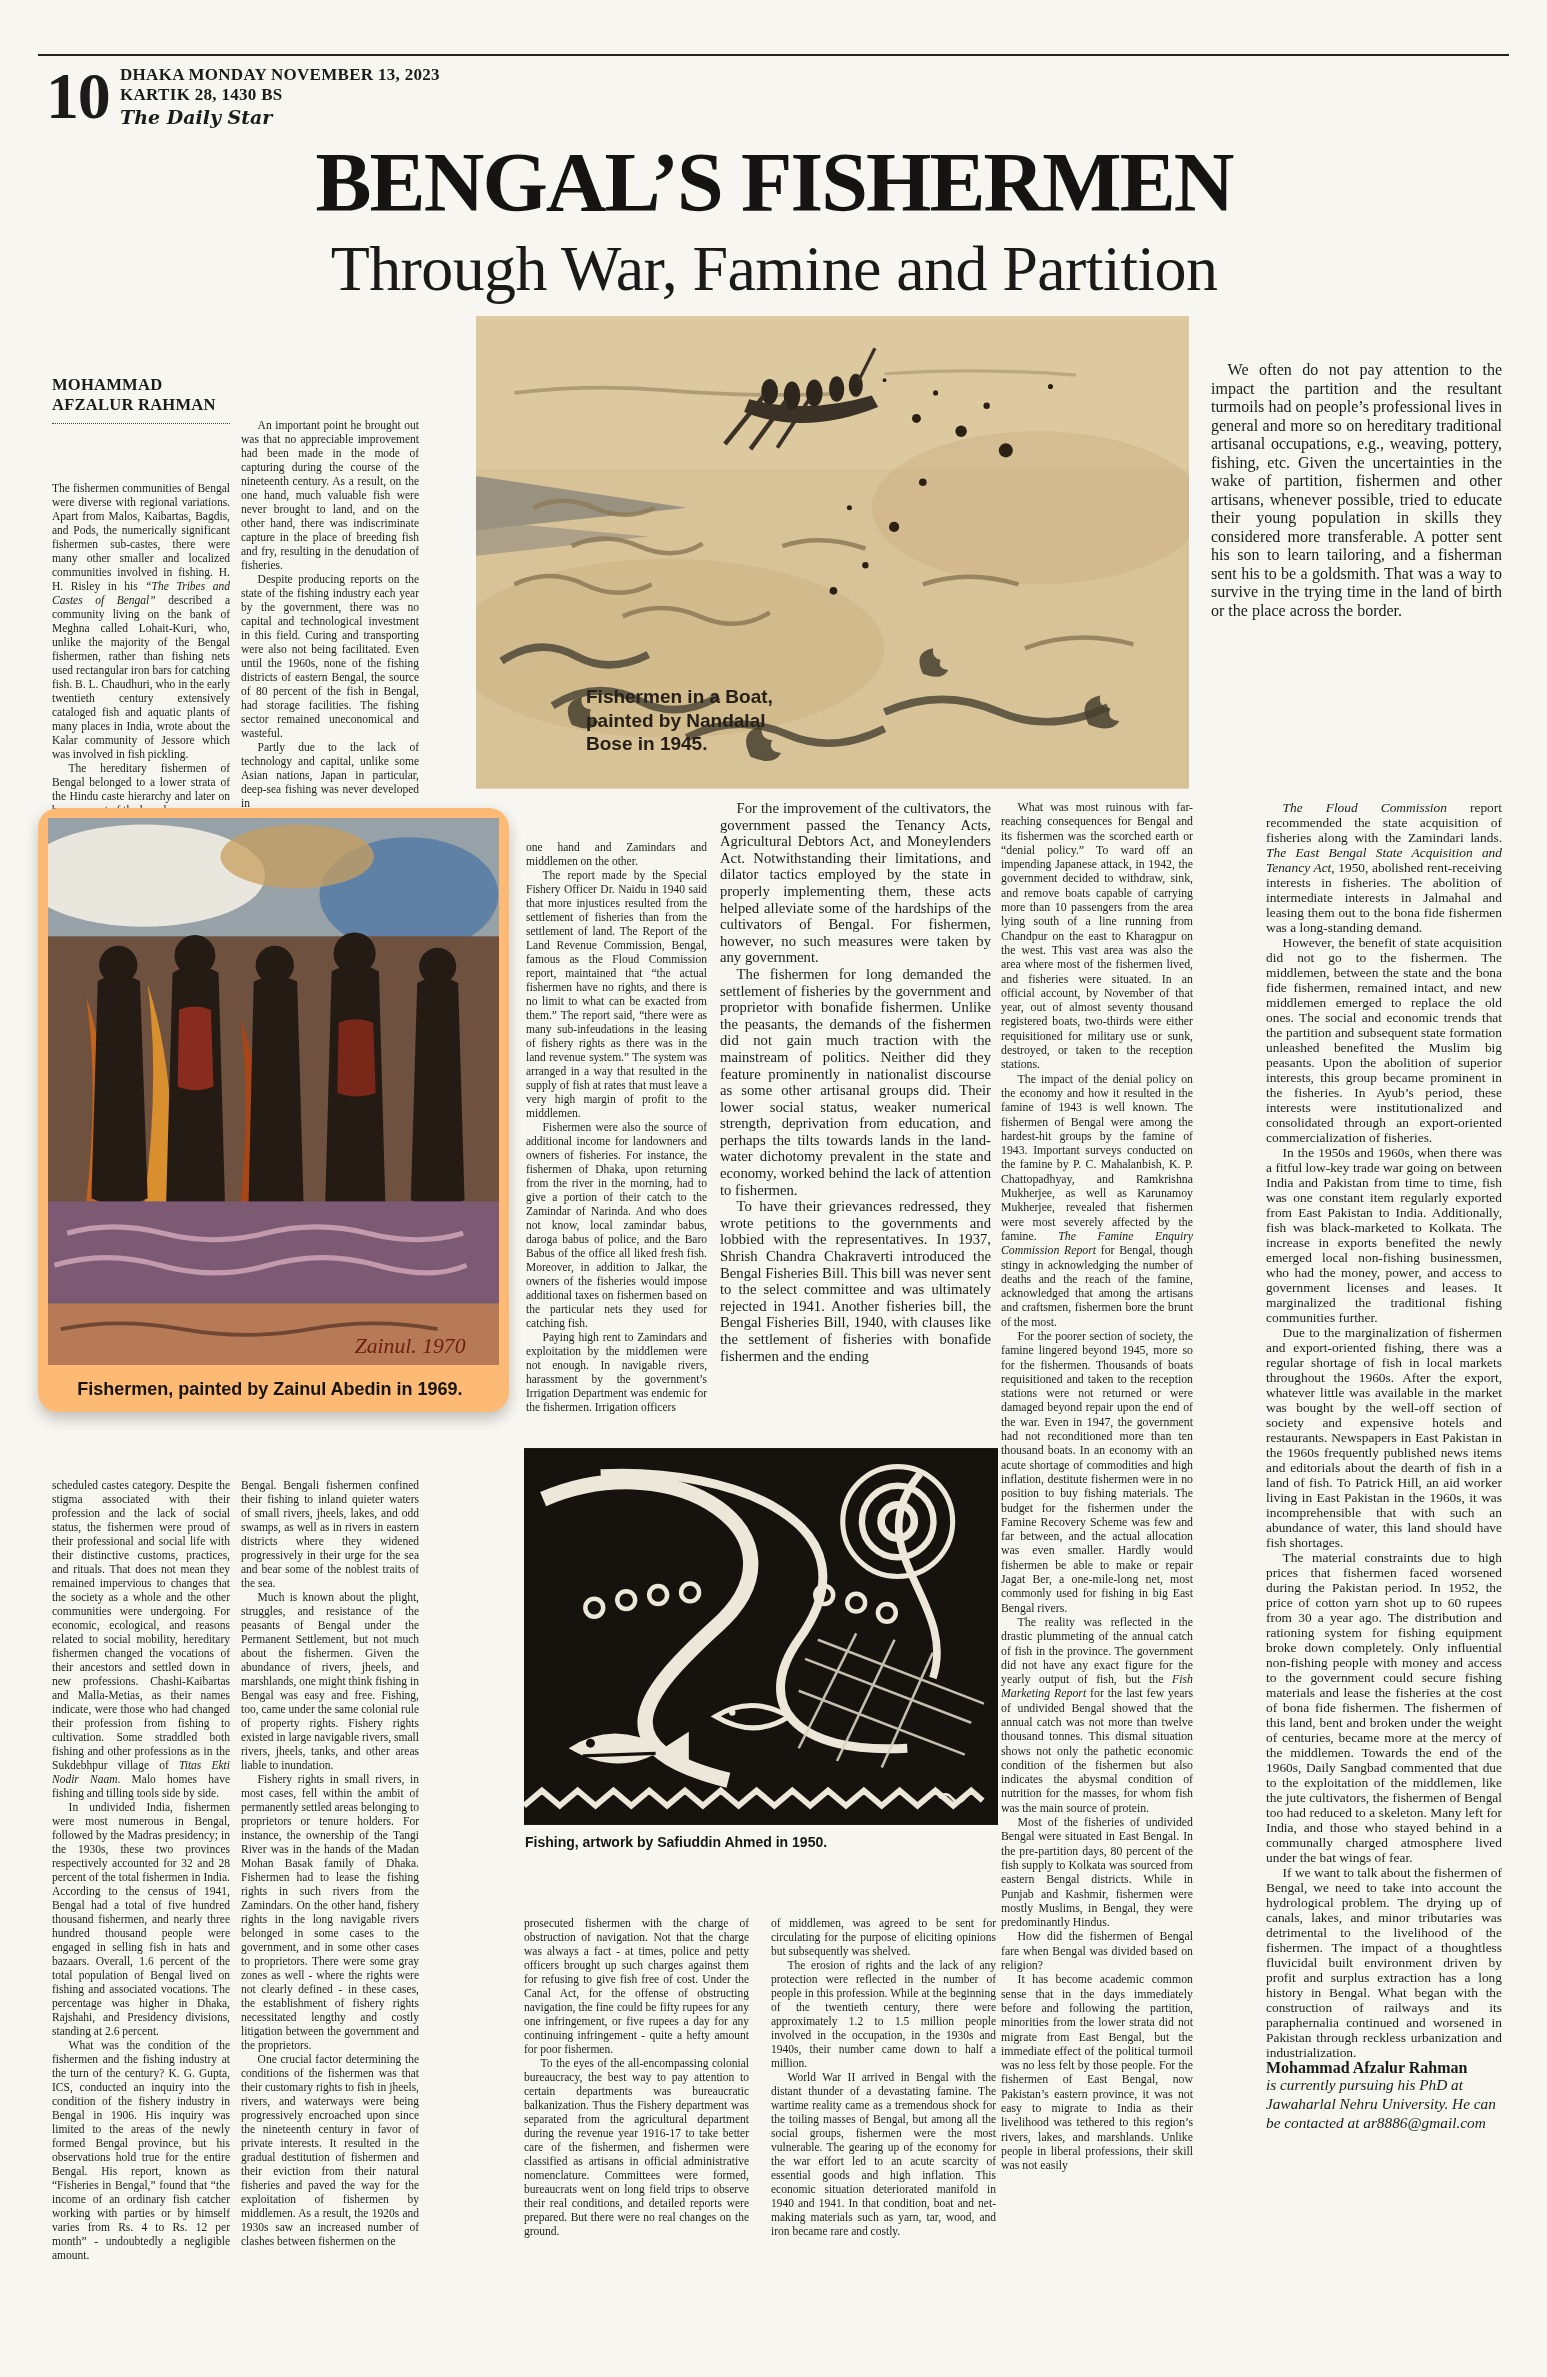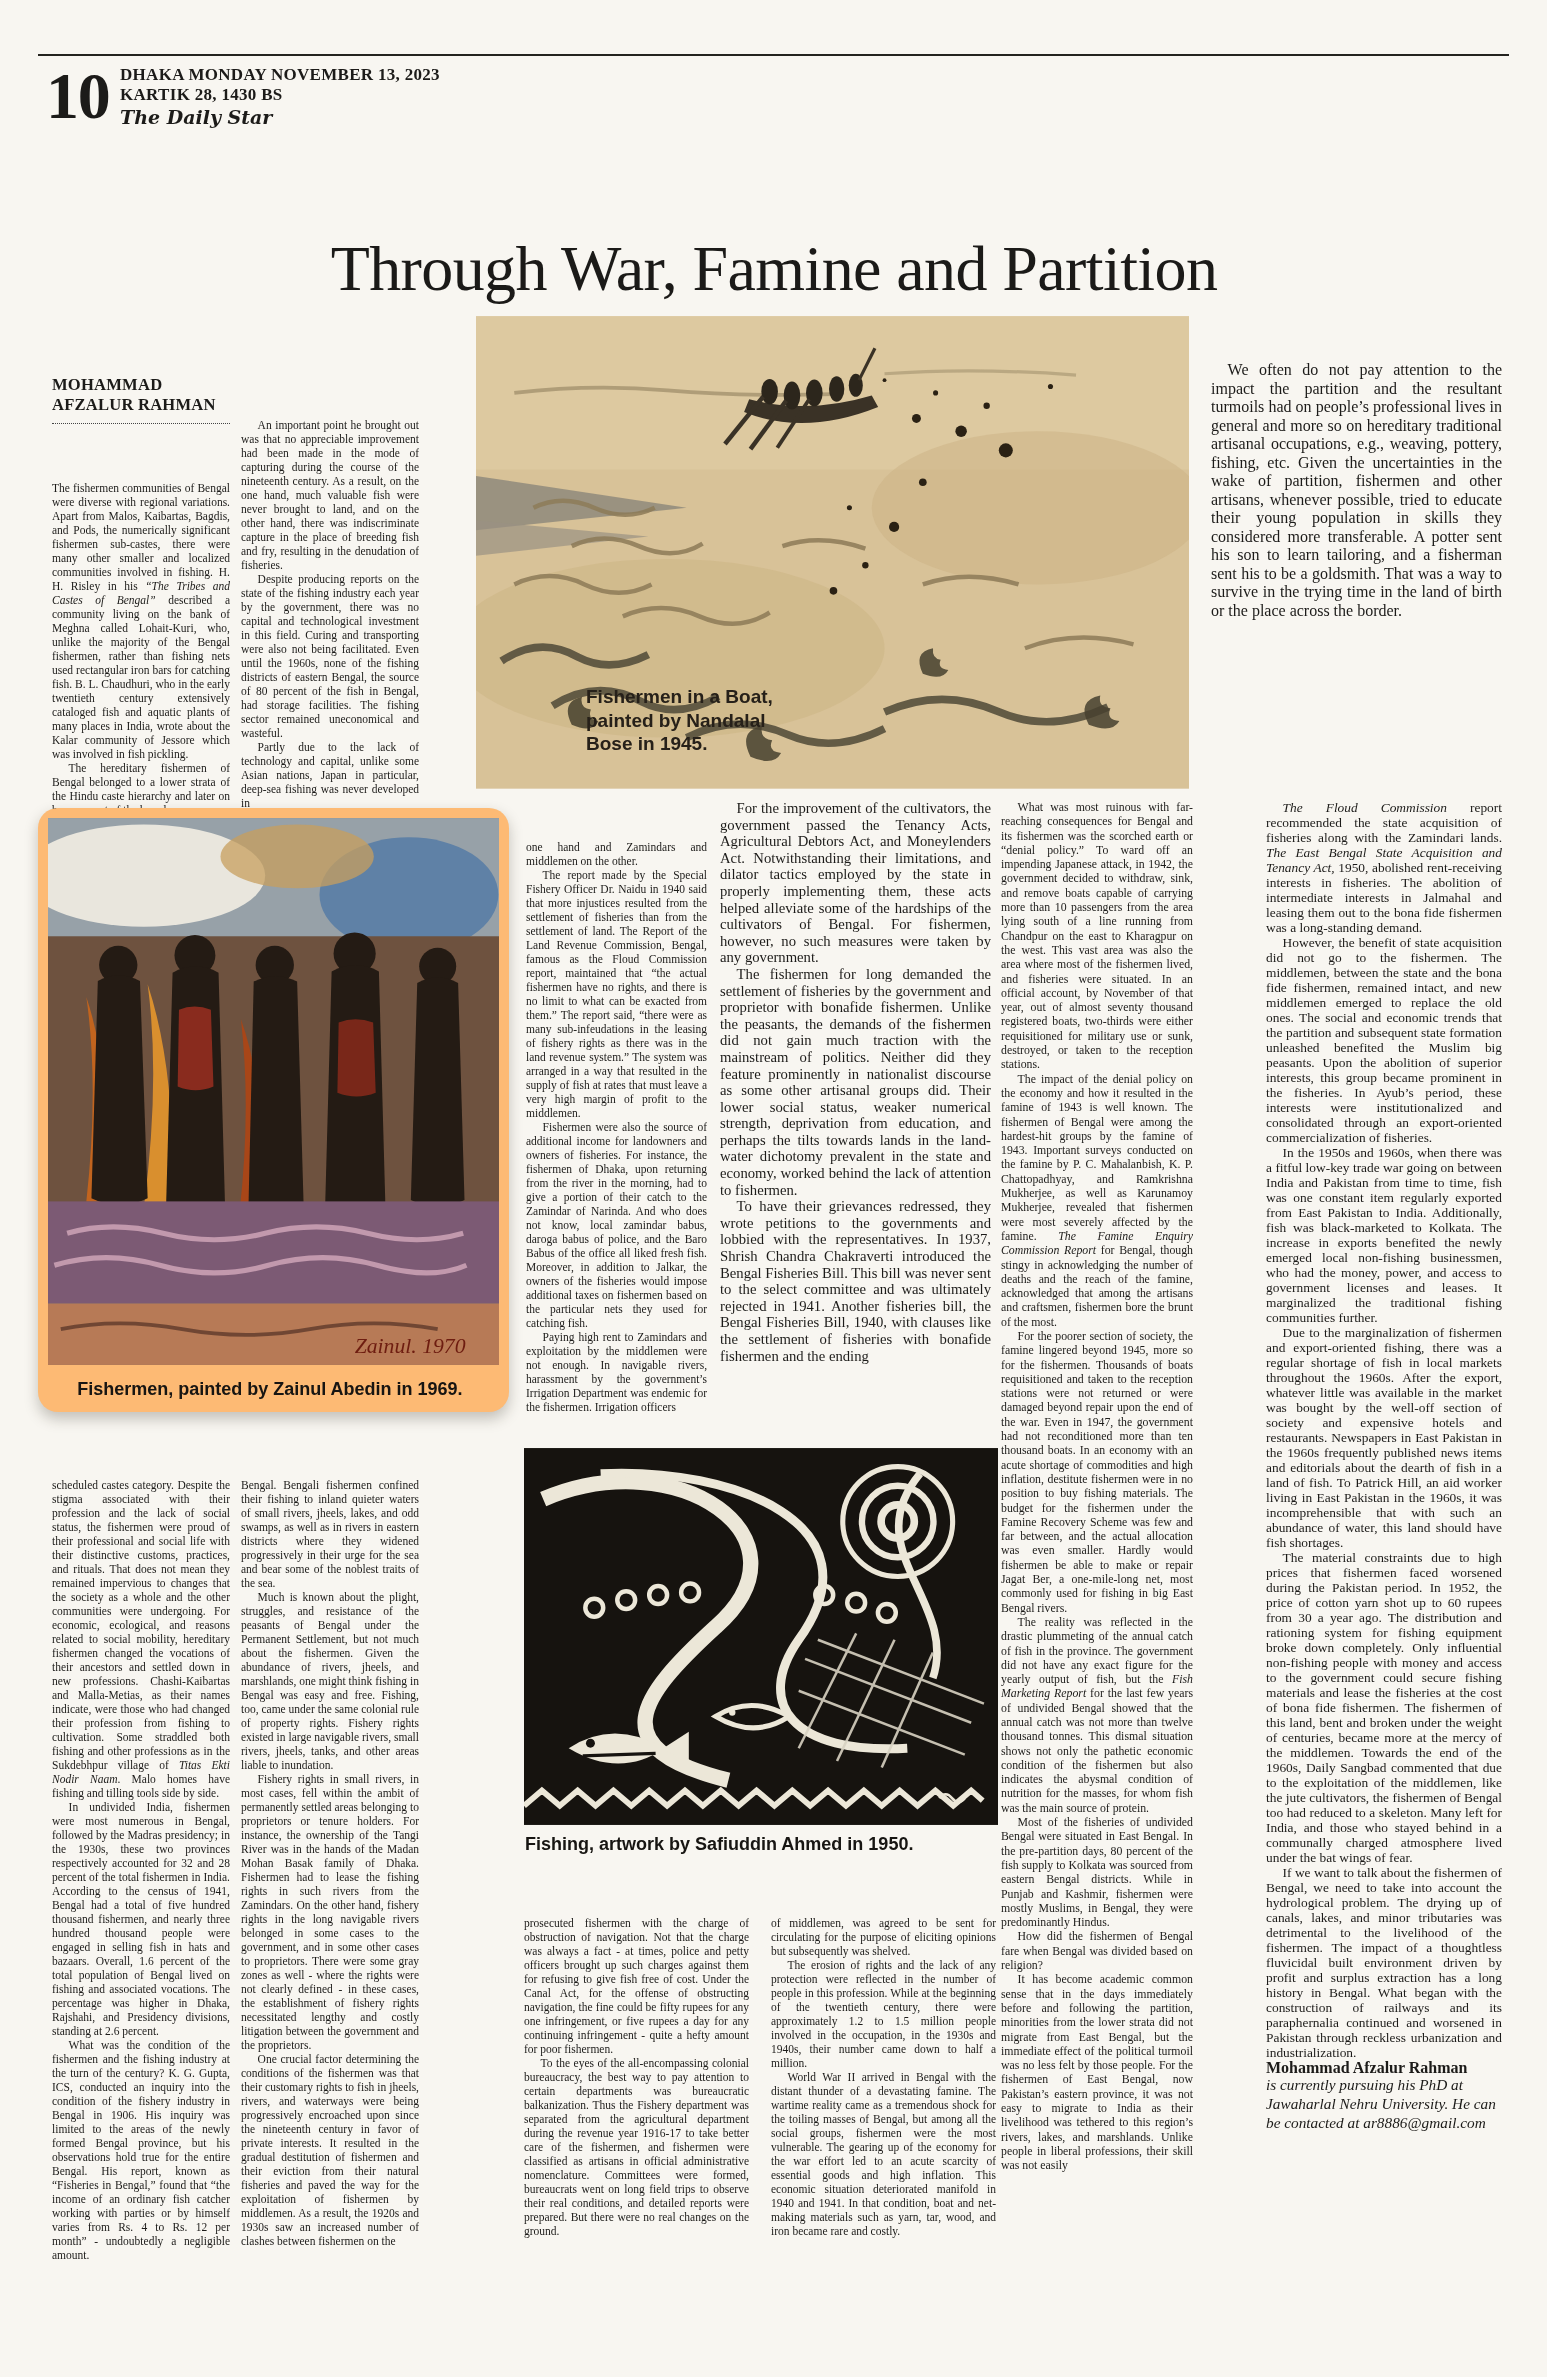--- a/index.html
+++ b/index.html
@@ -23,38 +23,39 @@
   .body18{font-size:11.5px;line-height:14px;margin-top:40px;}
   .body19{font-size:11.8px;line-height:14.3px;}
   .body21{font-size:13.4px;line-height:15px;}
   .body23{font-size:14.7px;line-height:16.6px;}
   .body25{font-size:16px;line-height:18.5px;}
   
   .img-holder{position:absolute;overflow:hidden;}
   .boat-cap{position:absolute;left:110px;bottom:33px;font-family:"Liberation Sans",sans-serif;font-weight:bold;font-size:19px;line-height:23.6px;color:#262019;white-space:pre-line;}
   .card{position:absolute;background:#fdba74;border-radius:20px;box-shadow:0 6.4px 14px rgba(40,35,25,.25);padding:10.2px 10.2px 7.7px 10.2px;}
   .card .cap{font-family:"Liberation Sans",sans-serif;font-weight:bold;font-size:18px;color:#171512;margin:11.5px 0 5.1px 29px;}
-  .art-cap{position:absolute;font-family:"Liberation Sans",sans-serif;font-weight:bold;font-size:18px;color:#171512;}
+  .art-cap{position:absolute;font-family:"Liberation Sans",sans-serif;font-weight:bold;font-size:14px;color:#171512;}
   
   .bio-name{font-size:16px;font-weight:bold;margin-top:22px;text-indent:0 !important;text-align:left;}
   .bio-text{font-size:15.3px;font-style:italic;line-height:19px;text-indent:0 !important;text-align:left;}
 </style>
 </head>
 <body>
 
 <div class="sheet">
 
   <div class="rule" style="left:38px;top:54px;width:1471px;height:1.9px;"></div>
   <div class="pagenum">10</div>
   <div class="dateblock">
     <div class="d">DHAKA MONDAY NOVEMBER 13, 2023</div>
     <div class="d">KARTIK 28, 1430 BS</div>
     <div class="logo">The Daily Star</div>
   </div>
 
+  <div class="headline">BENGAL’S FISHERMEN</div>
   <div class="subhead">Through War, Famine and Partition</div>
   <div class="byline">MOHAMMAD AFZALUR RAHMAN</div>
 
   <div class="img-holder" style="left:476px;top:316px;width:713px;height:473px;">
     <svg width="713" height="473" viewBox="0 0 1117 740" xmlns="http://www.w3.org/2000/svg">
       <rect width="1117" height="740" fill="#d8c298"></rect>
       <rect x="0" y="0" width="1117" height="240" fill="#ddc9a0"></rect>
       <ellipse cx="300" cy="520" rx="340" ry="140" fill="#cdb586" opacity="0.6"></ellipse>
       <ellipse cx="880" cy="300" rx="260" ry="120" fill="#cbb183" opacity="0.5"></ellipse>
 

